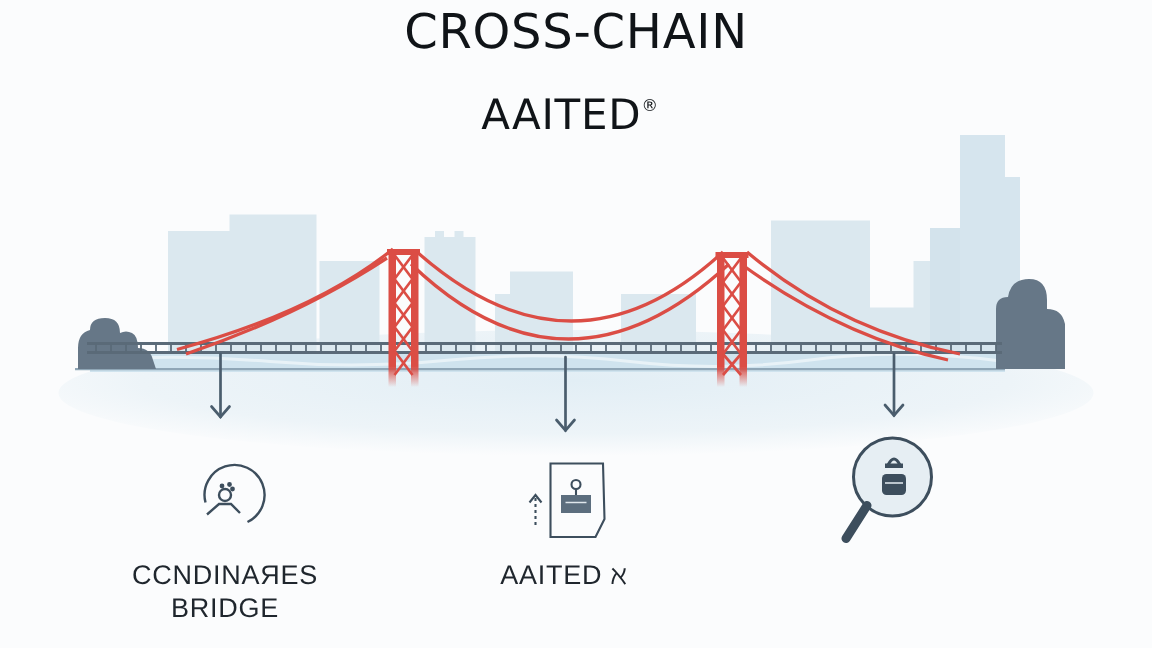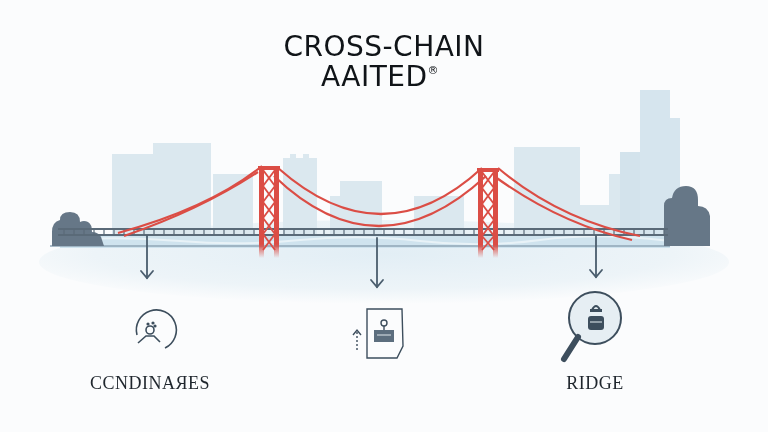--- a/index.html
+++ b/index.html
@@ -11,34 +11,34 @@
       color: #1d232a;
     }
     .title {
       position: absolute;
       left: 0; width: 768px;
       text-align: center;
       color: #101418;
       font-weight: normal;
       letter-spacing: 0.5px;
     }
-    .title-l1 { top: 30px; font-size: 28px; }
+    .title-l1 { top: 2px; font-size: 32px; }
     .title-l2 { top: 60px; font-size: 28px; left: -4px; }
     .title-l2 .reg { font-size: 11px; vertical-align: super; position: relative; top: -2px; }
 
     .scene { position: absolute; left: 0; top: 0; width: 768px; height: 432px; }
 
     .label {
       position: absolute;
       text-align: center;
       font-size: 18px;
       line-height: 22px;
       color: #1f262d;
       letter-spacing: 0.5px;
-      font-family: Liberation Serif, serif;
+      font-family: Liberation Sans, sans-serif;
     }
   </style>
 </head>
 <body>
 
 <svg class="scene" width="768" height="432" viewBox="0 0 768 432" xmlns="http://www.w3.org/2000/svg">
   <defs>
     <radialGradient id="waterGlow" cx="50%" cy="40%" r="60%">
       <stop offset="0%" stop-color="#e2eef5"></stop>
       <stop offset="70%" stop-color="#edf4f8"></stop>
@@ -237,20 +237,21 @@
     <path d="M592 310 Q596 302 600 310" stroke="#3d4e5d" stroke-width="2" fill="none"></path>
     <rect x="590" y="309" width="12" height="3" fill="#3d4e5d"></rect>
   </g>
 </svg>
 
 <div class="title title-l1">CROSS-CHAIN</div>
 <div class="title title-l2"><span>AAITED</span><span class="reg">®</span></div>
 
 <div class="label" style="left:60px; width:180px; top:372px;">
   <div>CCNDINAЯES</div>
+  <div>BRIDGE</div>
 </div>
 
 <div class="label" style="left:296px; width:160px; top:372px;">
+  <div>AAITED ℵ</div>
 </div>
 
 <div class="label" style="left:510px; width:170px; top:372px;">
-  <div>RIDGE</div>
 </div>
 
 </body></html>

